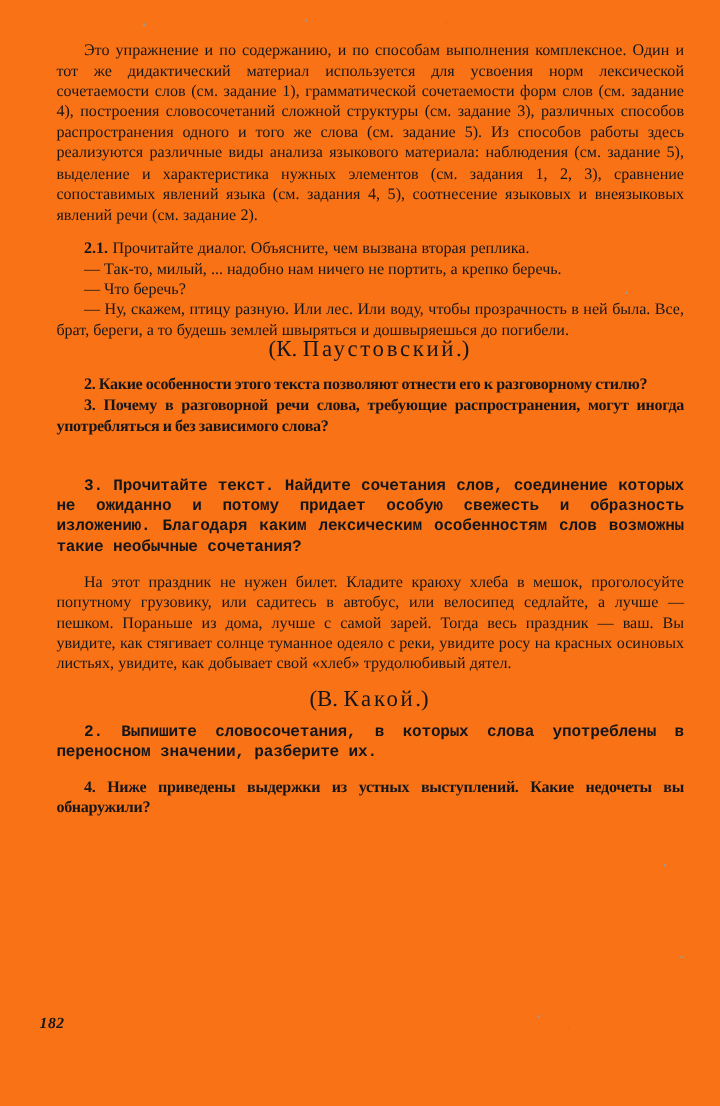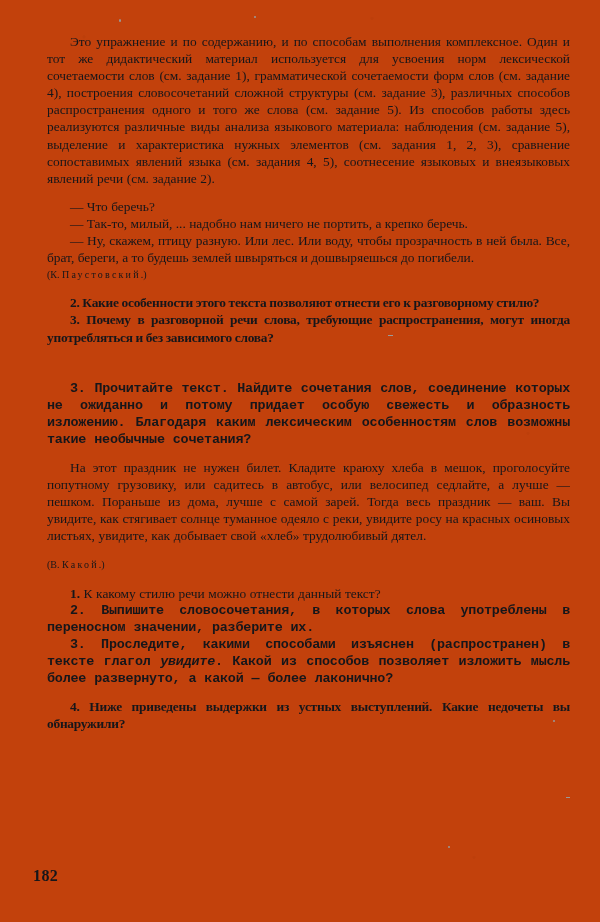--- a/index.html
+++ b/index.html
@@ -15,21 +15,21 @@
     overflow: hidden;
     font-family: "Liberation Serif", "DejaVu Serif", serif;
     color: #16161a;
     -webkit-font-smoothing: none;
   }
 
   
   .page {
     position: absolute;
     inset: 0;
-    background: #c2410c;
+    background: #f97316;
   }
 
   
   .page::after {
     content: "";
     position: absolute;
     inset: 0;
     pointer-events: none;
     background:
       radial-gradient(circle at 14% 4%, rgba(0,0,0,0.035) 0 1px, transparent 2px),
@@ -80,40 +80,41 @@
     margin: 0;
     font-size: 13.4px;
     line-height: 17.1px;
     text-indent: 23px;
     text-align: justify;
   }
   p.dlg.last { text-align: justify; }
 
   .attrib {
     margin: 0;
-    font-size: 10px;
+    font-size: 19px;
     line-height: 17.1px;
-    text-align: left;
+    text-align: center;
     padding-right: 2px;
   }
   .attrib .spaced {
     letter-spacing: 2.2px;
   }
 
   .num { font-weight: 700; }
   .b { font-weight: 700; }
   .i { font-style: italic; }
 
   .folio {
     position: absolute;
     left: 33px;
-    top: 867px;
-    font-size: 16px;
+    top: 845px;
+    font-size: 13px;
     font-weight: 700;
     letter-spacing: 0.4px;
+    font-style: italic;
   }
 
   
   .speck {
     position: absolute;
     background: #9a9a9a;
     border-radius: 50%;
     pointer-events: none;
   }
 </style>
@@ -129,23 +130,27 @@
   <span class="speck" style="left:553px;top:720px;width:2px;height:2px;"></span>
   <span class="speck" style="left:448px;top:846px;width:2px;height:2px;"></span>
   <span class="speck" style="left:566px;top:797px;width:4px;height:1px;border-radius:0;"></span>
 
   <div class="textblock">
 
     <p class="par">Это упражнение и по содержанию, и по способам выполнения комплексное. Один и тот же дидактический материал используется для усвоения норм лексической сочетаемости слов (см. задание 1), грамматической сочетаемости форм слов (см. задание 4), построения словосочетаний сложной структуры (см. задание 3), различных способов распространения одного и того же слова (см. задание 5). Из способов работы здесь реализуются различные виды анализа языкового материала: наблюдения (см. задание 5), выделение и характеристика нужных элементов (см. задания 1, 2, 3), сравнение сопоставимых явлений языка (см. задания 4, 5), соотнесение языковых и внеязыковых явлений речи (см. задание 2).</p>
 
     <div class="gap-md"></div>
 
-
+    <p class="par">
+      <span class="num">2.1.</span>
+      <span>Прочитайте диалог. Объясните, чем вызвана вторая реплика.</span>
+    </p>
+
+    <p class="dlg">— Так-то, милый, ... надобно нам ничего не портить, а крепко беречь.</p>
     <p class="dlg">— Что беречь?</p>
-    <p class="dlg">— Так-то, милый, ... надобно нам ничего не портить, а крепко беречь.</p>
     <p class="dlg last">— Ну, скажем, птицу разную. Или лес. Или воду, чтобы прозрачность в ней была. Все, брат, береги, а то будешь землей швыряться и дошвыряешься до погибели.</p>
 
     <p class="attrib"><span>(К. </span><span class="spaced">Паустовский</span><span>.)</span></p>
 
     <div class="gap-md"></div>
 
     <p class="par ink">
       <span class="num">2.</span>
       <span>Какие особенности этого текста позволяют отнести его к разговорному стилю?</span>
     </p>
@@ -171,33 +176,26 @@
 
     <div class="gap-sm"></div>
 
 
     <div class="gap-sm"></div>
 
     <p class="attrib"><span>(В. </span><span class="spaced">Какой</span><span>.)</span></p>
 
     <div class="gap-md"></div>
 
-    <p class="par">
-      <span class="num">1.</span>
-      <span>К какому стилю речи можно отнести данный текст?</span>
-    </p>
 
     <p class="par ink-soft">
       <span class="num">2.</span>
       <span>Выпишите словосочетания, в которых слова употреблены в переносном значении, разберите их.</span>
     </p>
 
-    <p class="par ink-soft">
-      <span class="num">3.</span> <span>Проследите, какими способами изъяснен (распространен) в тексте глагол </span><span class="i">увидите</span><span>. Какой из способов позволяет изложить мысль более развернуто, а </span><span class="b">какой</span><span> — более лаконично?</span>
-    </p>
 
     <div class="gap-md"></div>
 
     <p class="par ink">
       <span class="num">4.</span>
       <span>Ниже приведены выдержки из устных выступлений. Какие недочеты вы обнаружили?</span>
     </p>
 
   </div>
 

